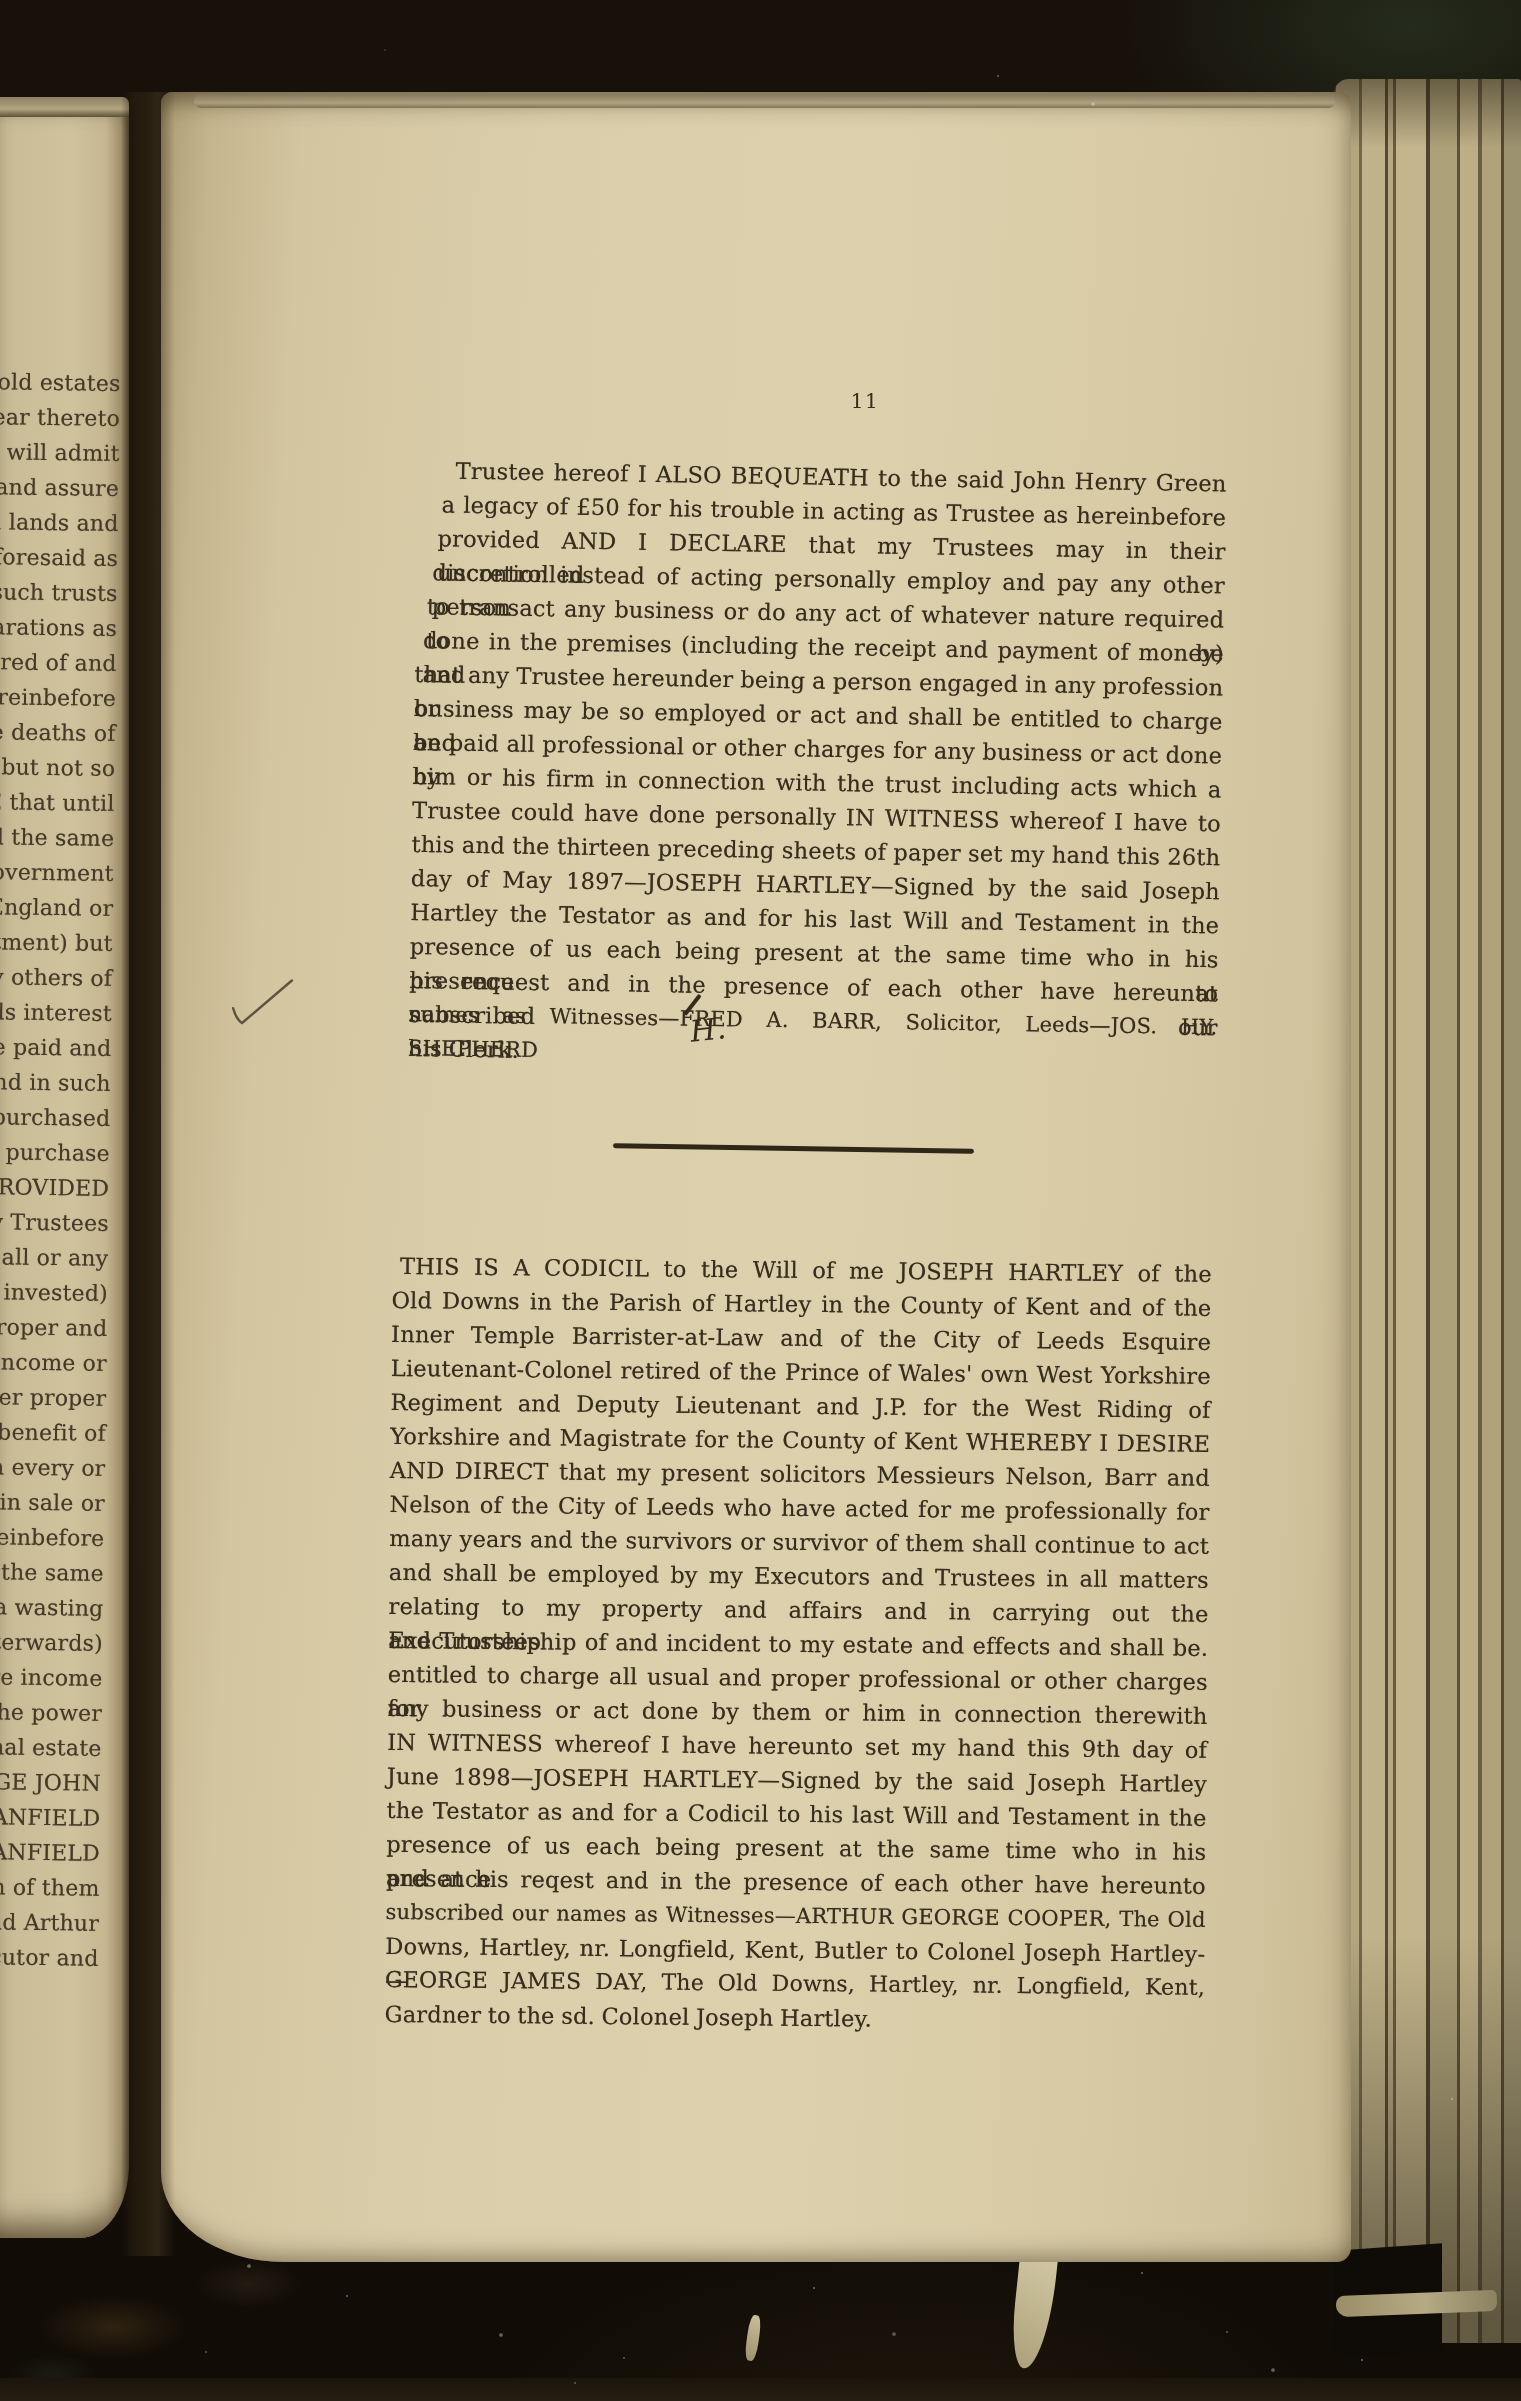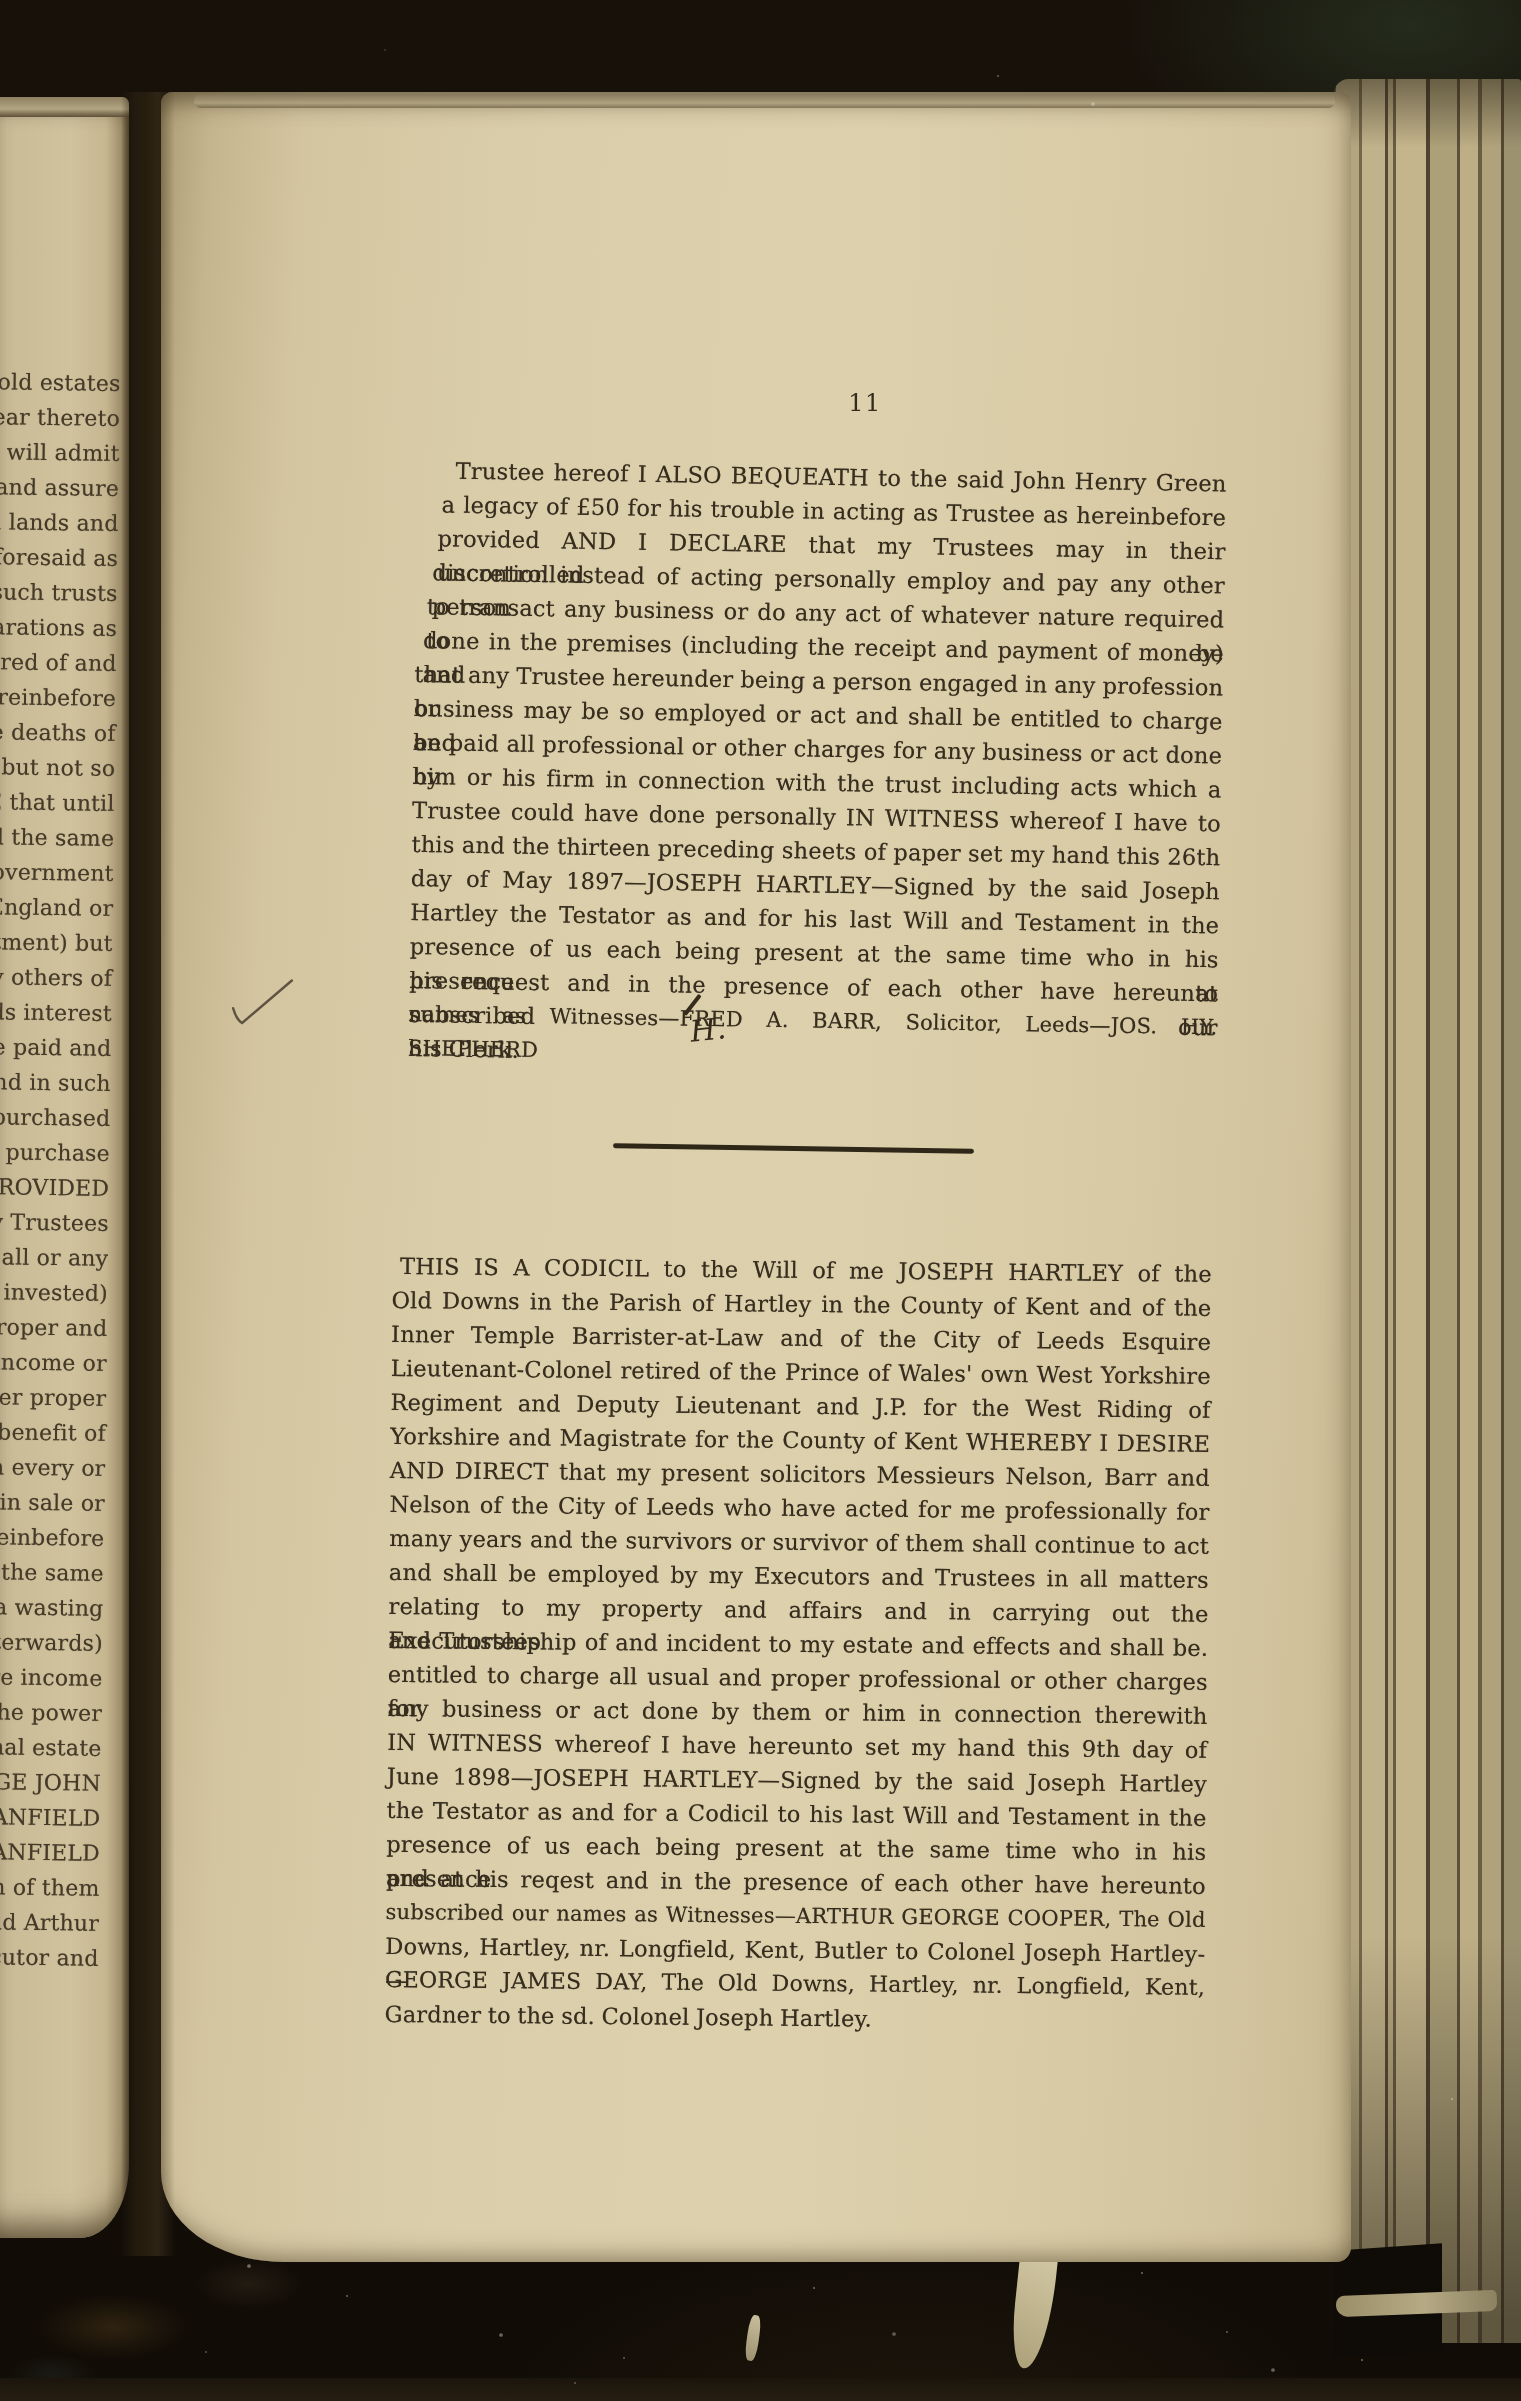--- a/index.html
+++ b/index.html
@@ -62,21 +62,21 @@
     background:linear-gradient(93deg,#ad9d76 0%,#c5b58e 4%,#d3c5a0 11%,#dbcfab 30%,
       #ddd1ad 55%,#d8cba6 75%,#d2c49e 90%,#c9ba93 100%);
     box-shadow:inset 0 26px 24.6px -18px rgba(82,70,45,.8),
                inset 0 -23px 26px -19.7px rgba(82,68,42,.6),
                inset -18px 0 31px -18px rgba(90,76,48,.55);}
   .main-page::before{content:"";position:absolute;left:33px;right:16.4px;top:1.6px;height:14.8px;
     background:linear-gradient(180deg,#83755a,#b0a37f 65%,#6d5f44);
     border-radius:6.6px;opacity:.75;}
 
   .pageno{position:absolute;left:663px;top:297px;width:82px;text-align:center;
-    font-size:24px;color:#342b1c;letter-spacing:1.6px;}
+    font-size:20px;color:#342b1c;letter-spacing:1.6px;}
 
   .para{position:absolute;color:#362d1e;font-size:22.5px;letter-spacing:0.2px;
     word-spacing:-0.8px;text-shadow:0 0 0.7px rgba(54,45,30,.6);}
   .para .line{height:34px;line-height:34px;text-align:justify;text-align-last:justify;
     box-sizing:border-box;}
   .para .line.noj{text-align-last:left;}
   .p1{left:257px;top:361px;width:809px;transform:rotate(0.95deg) ;transform-origin:top left;}
   .p1 .line:nth-child(1){padding-left:38px;}
   .p1 .line:nth-child(2){padding-left:24.6px;}
   .p1 .line:nth-child(3){padding-left:21px;}

